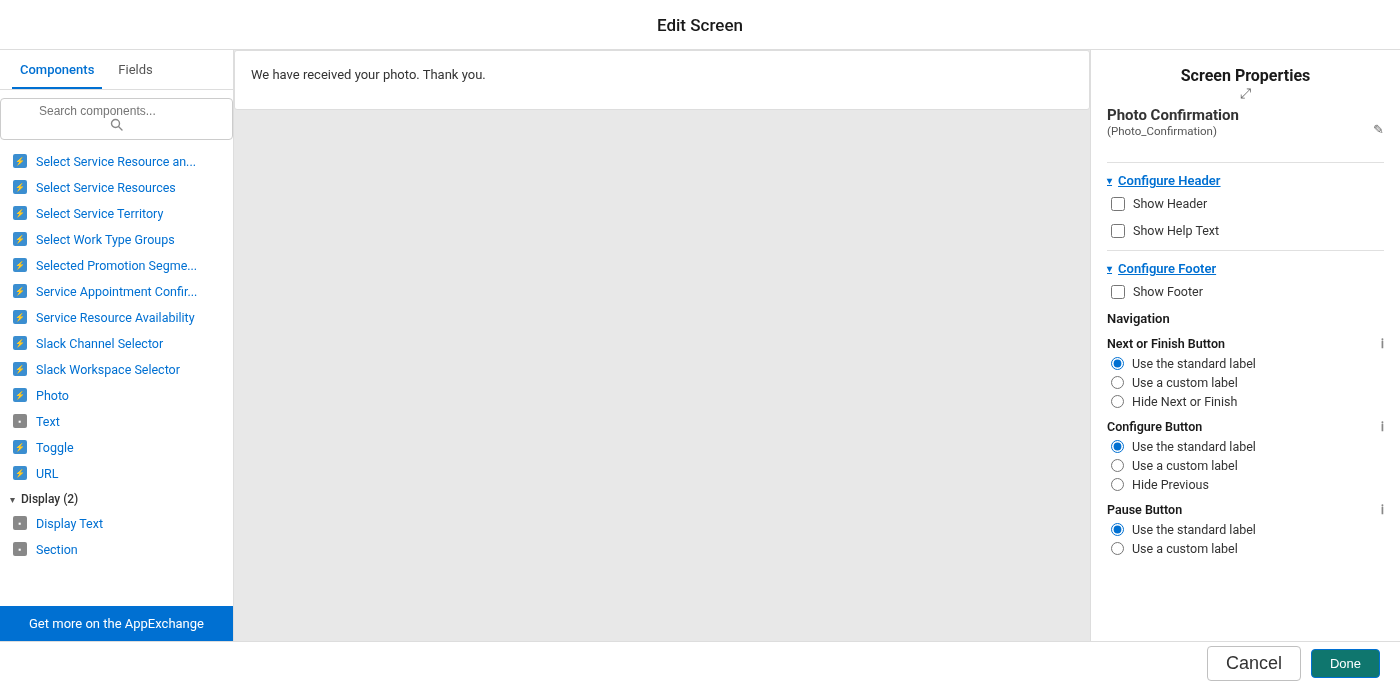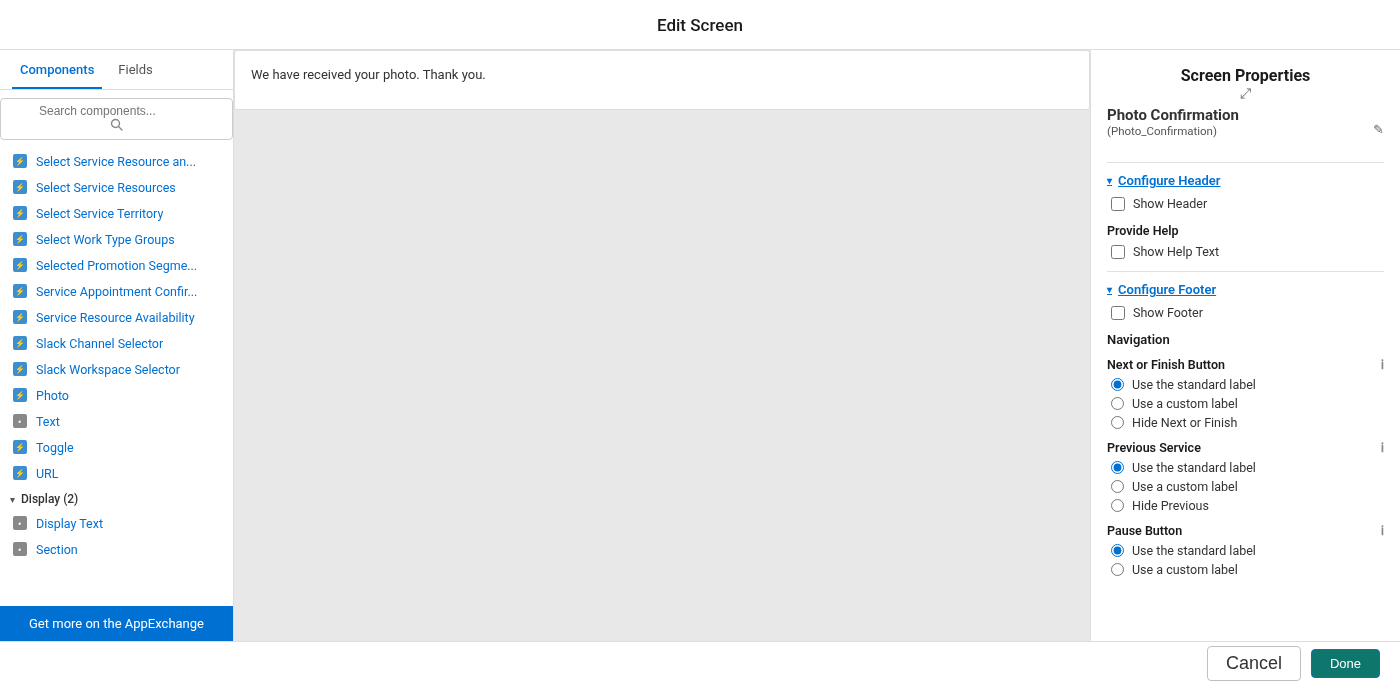--- a/index.html
+++ b/index.html
@@ -443,21 +443,20 @@
         <span class="chevron">▾</span>
         <span>Configure Header</span>
       </div>
       <div class="checkbox-row">
         <input type="checkbox" style="">
         <span>Show Header</span>
       </div>
     </div>
 
     <div class="config-section">
-      <div class="provide-help-label">Provide Help</div>
       <div class="checkbox-row">
         <input type="checkbox" style="">
         <span>Show Help Text</span>
       </div>
     </div>
 
     <hr class="section-divider">
 
     <div class="config-section">
       <div class="config-section-header">
@@ -486,21 +485,21 @@
             <input type="radio" name="next-finish" style="">
             <span>Use a custom label</span>
           </div>
           <div class="radio-row">
             <input type="radio" name="next-finish" style="">
             <span>Hide Next or Finish</span>
           </div>
         </div>
 
       <div class="subsection-label">
-        <span>Previous Service</span>
+        <span>Configure Button</span>
         <span class="info-icon">ℹ</span>
       </div>
       <div id="previous-options">
           <div class="radio-row">
             <input type="radio" name="previous" checked="" style="">
             <span>Use the standard label</span>
           </div>
           <div class="radio-row">
             <input type="radio" name="previous" style="">
             <span>Use a custom label</span>

